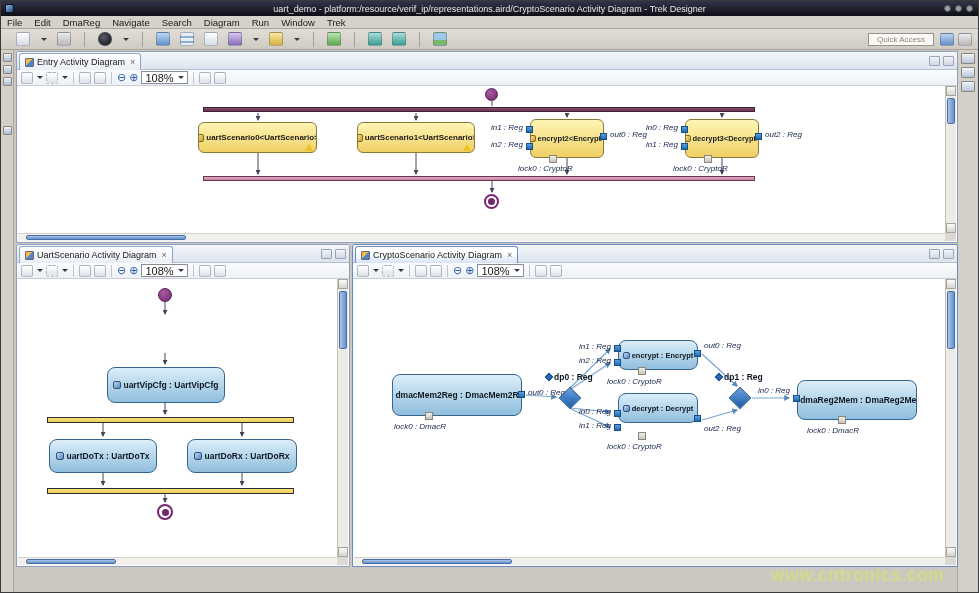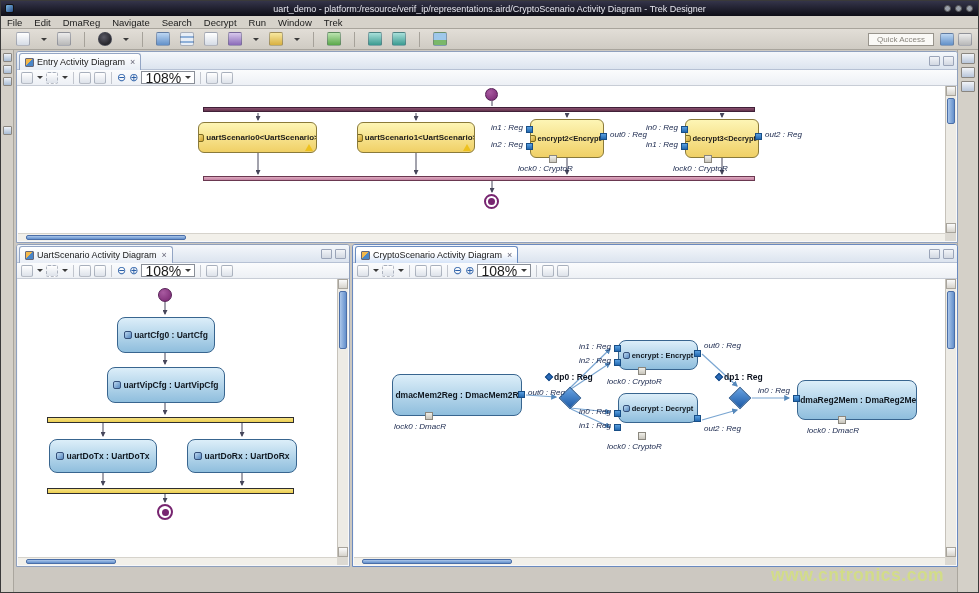--- a/index.html
+++ b/index.html
@@ -48,21 +48,21 @@
   .tab.focused{background:linear-gradient(#ffffff 40%,#d6e4f8);border-color:#6a8cc0}
   .tabico{width:9px;height:9px;background:linear-gradient(135deg,#f4b84a 0 45%,#4a86c8 45% 100%);border:1px solid #667;border-radius:1px;flex:0 0 auto}
   .tabx{font-size:9px;color:#667;margin-left:2px;line-height:1}
   .minmax{position:absolute;right:3px;top:4px;display:flex;gap:3px}
   .mico{width:11px;height:10px;background:linear-gradient(#f2f4f8,#d2d8e2);border:1px solid #9aa4b8;border-radius:1px}
 
   .ptb{position:absolute;left:0;top:18px;right:0;height:16px;background:linear-gradient(#fbfcfd,#edf0f5);border-bottom:1px solid #c8cdd6;display:flex;align-items:center;padding-left:4px;gap:3px}
   .pico{width:12px;height:12px;border:1px solid rgba(100,110,130,.45);border-radius:2px;background:linear-gradient(#ffffff,#dde2ea);flex:0 0 auto}
   .psep{width:1px;height:12px;background:#c2c6ce;margin:0 2px}
   .zoomg{color:#2a5fa8;font-size:11px;line-height:1;flex:0 0 auto}
-  .zcombo{height:13px;border:1px solid #8a8f98;background:#fff;display:flex;align-items:center;font-size:14px;padding:0 3px;gap:3px;color:#1a1a1a}
+  .zcombo{height:13px;border:1px solid #8a8f98;background:#fff;display:flex;align-items:center;font-size:11px;padding:0 3px;gap:3px;color:#1a1a1a}
 
   .canvas{position:absolute;background:#fff;overflow:hidden}
   .vscroll{position:absolute;top:34px;right:1px;width:11px;background:#edebe5;border-left:1px solid #c6c2ba}
   .sarr{position:absolute;left:0;width:10px;height:10px;background:linear-gradient(#fbfbfb,#d6d3cc);border:1px solid #a8a49c}
   .vthumb{position:absolute;left:1px;width:8px;background:linear-gradient(90deg,#aac6ea,#6490cc);border:1px solid #4a6ea8;border-radius:2px}
   .hscroll{position:absolute;left:1px;right:12px;bottom:1px;height:8px;background:#f2f0ea;border-top:1px solid #d6d3cc}
   .hthumb{position:absolute;top:1px;height:5px;background:linear-gradient(#aac6ea,#6490cc);border:1px solid #4a6ea8;border-radius:2px}
   .scorner{position:absolute;right:1px;bottom:1px;width:11px;height:8px;background:#dcd9d2}
 
   
@@ -104,21 +104,21 @@
       <div class="winbtn"></div>
     </div>
   </div>
 
   <div id="menubar">
     <span class="menu-item">File</span>
     <span class="menu-item">Edit</span>
     <span class="menu-item">DmaReg</span>
     <span class="menu-item">Navigate</span>
     <span class="menu-item">Search</span>
-    <span class="menu-item">Decrypt</span>
+    <span class="menu-item">Diagram</span>
     <span class="menu-item">Run</span>
     <span class="menu-item">Window</span>
     <span class="menu-item">Trek</span>
   </div>
 
   <div id="toolbar">
     <div class="ic g-doc"></div>
     <div class="dd"></div>
     <div class="ic g-gray"></div>
     <div class="tsep"></div>
@@ -313,24 +313,20 @@
           <line x1="85" y1="144" x2="85" y2="157" marker-end="url(#m-uart)"></line>
           <line x1="224" y1="144" x2="224" y2="157" marker-end="url(#m-uart)"></line>
           <line x1="85" y1="194" x2="85" y2="206" marker-end="url(#m-uart)"></line>
           <line x1="224" y1="194" x2="224" y2="206" marker-end="url(#m-uart)"></line>
           <line x1="147" y1="215" x2="147" y2="223" marker-end="url(#m-uart)"></line>
         </g>
       </svg>
 
       <div class="scircle" style="left:140px;top:9px;width:14px;height:14px"></div>
 
-      <div class="bnode" style="left:99px;top:38px;width:98px;height:36px">
-        <span class="nico"></span>
-        <span>uartCfg0 : UartCfg</span>
-      </div>
       <div class="bnode" style="left:89px;top:88px;width:118px;height:36px">
         <span class="nico"></span>
         <span>uartVipCfg : UartVipCfg</span>
       </div>
 
       <div class="bar ybar" style="left:29px;top:138px;width:247px;height:6px"></div>
 
       <div class="bnode" style="left:169px;top:160px;width:110px;height:34px">
         <span class="nico"></span>
         <span>uartDoRx : UartDoRx</span>

